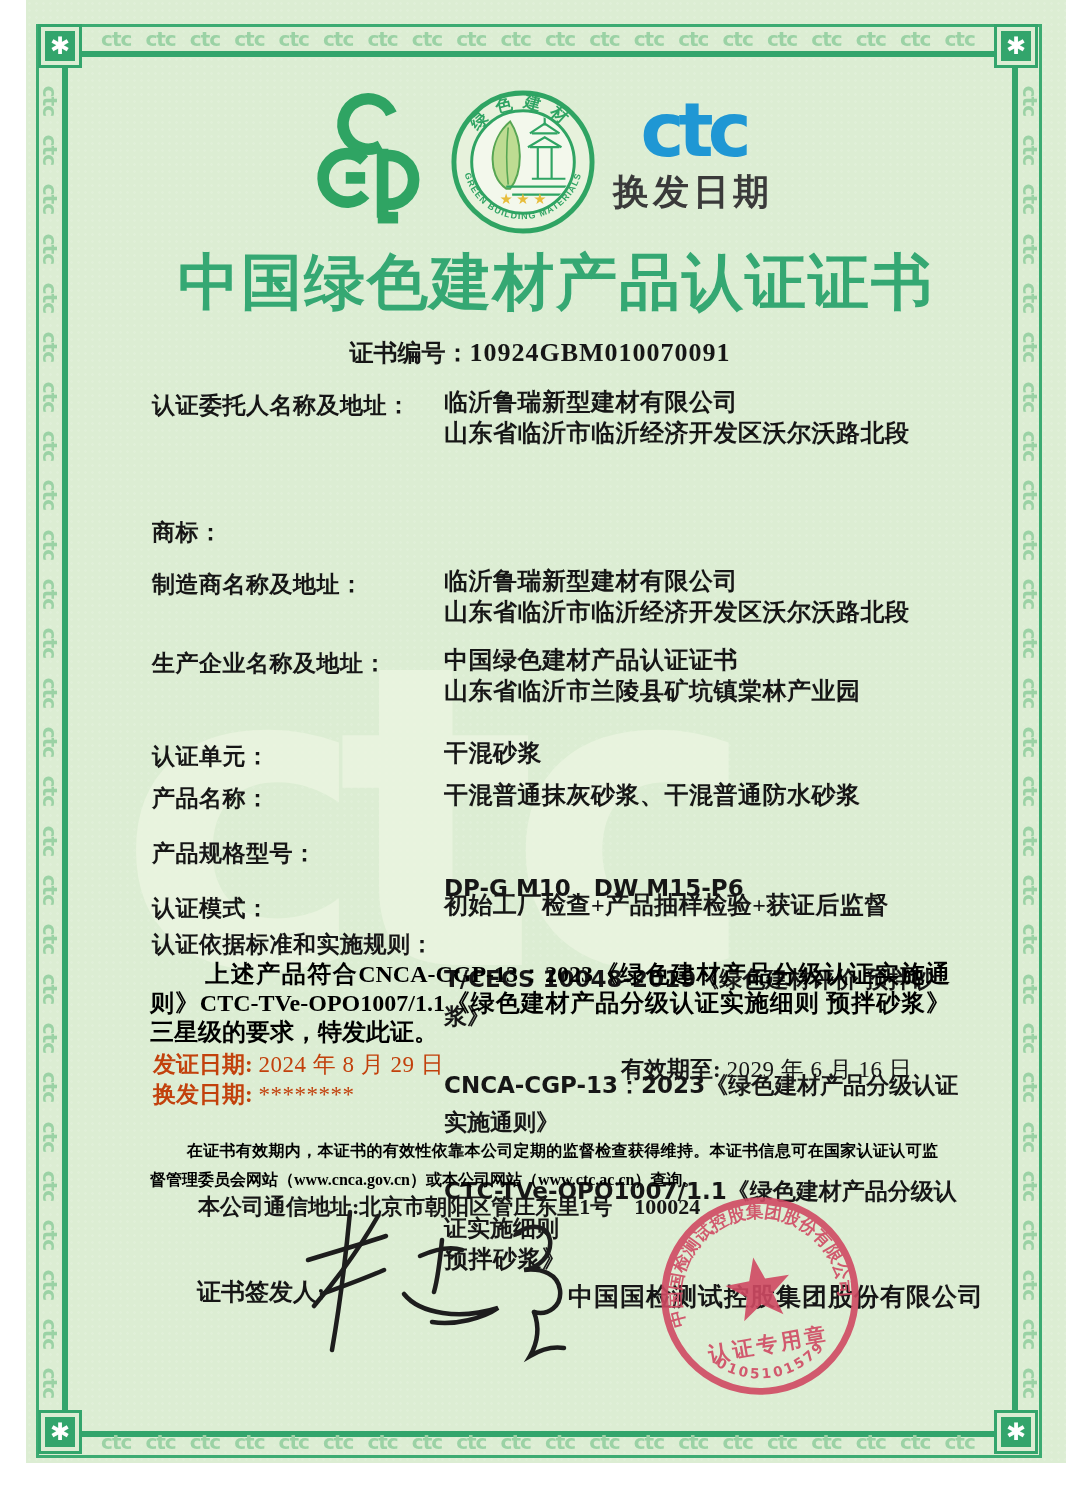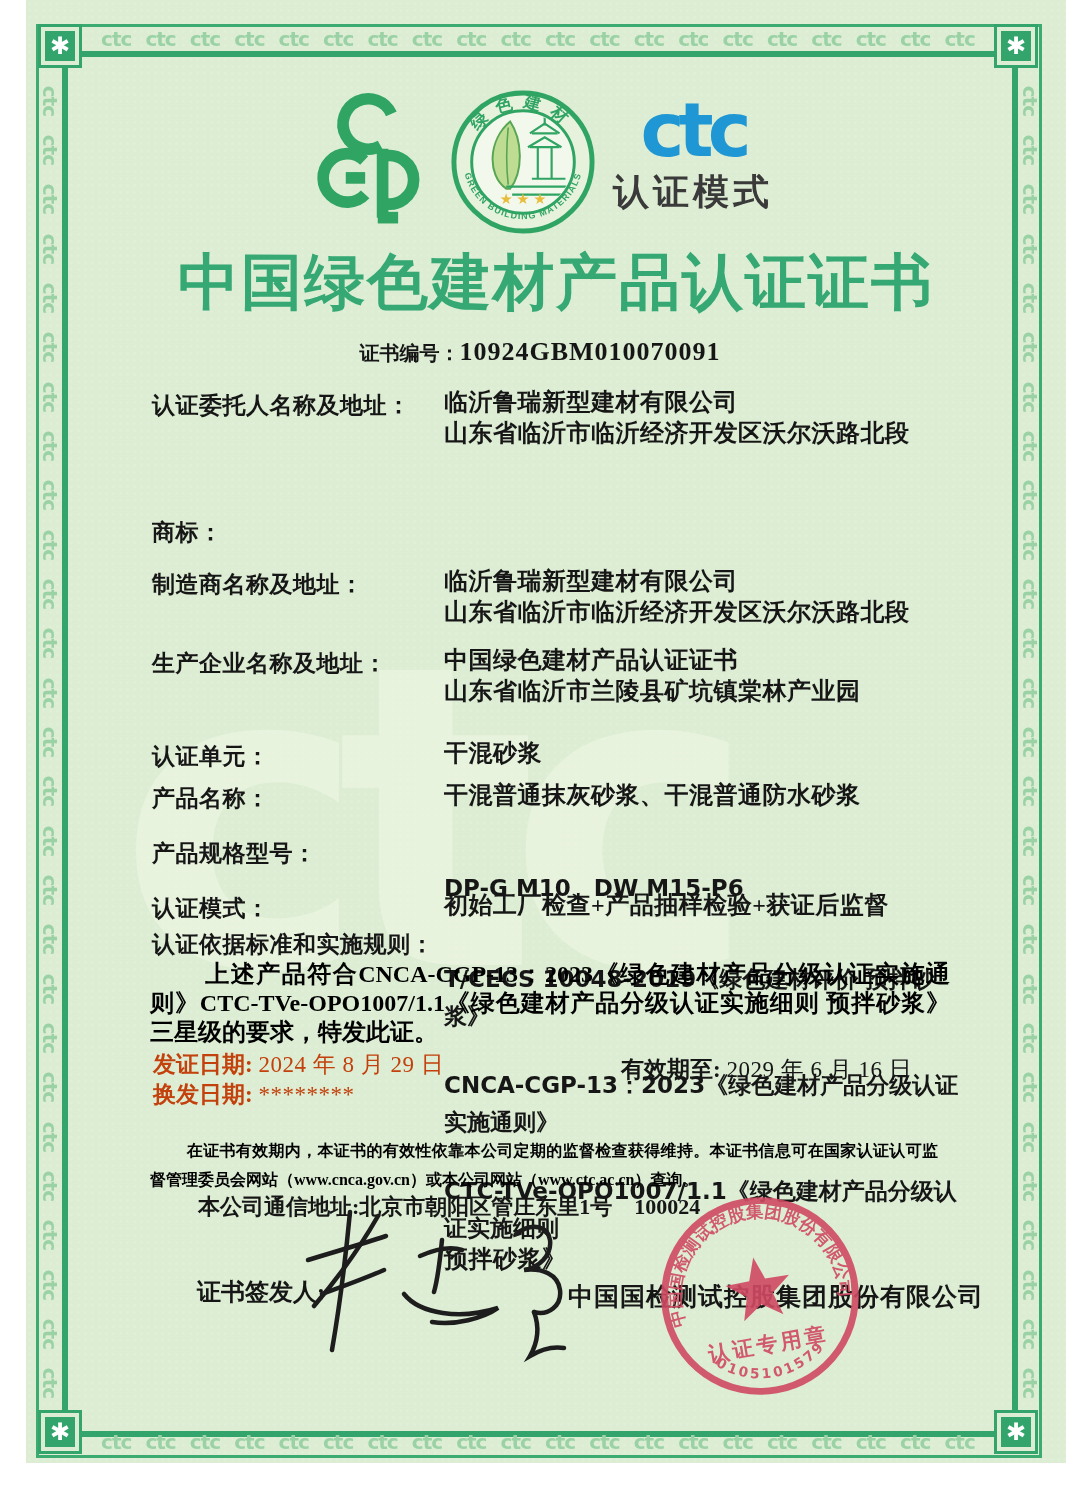--- a/index.html
+++ b/index.html
@@ -31,21 +31,21 @@
          align-items:flex-start;gap:16px;z-index:4;}
   .ctc-block{margin-top:8px;text-align:center;}
   .ctc-word{font-family:"DejaVu Sans",sans-serif;font-weight:800;font-size:74px;line-height:.92;
             color:#1f97d4;letter-spacing:-6px;}
   .ctc-group{margin-top:4px;font-family:"DejaVu Sans",sans-serif;font-weight:800;font-size:36px;
              color:#3a3a3a;letter-spacing:4px;}
   
   .title{position:absolute;left:0;top:242px;width:1080px;text-align:center;z-index:4;
          font-weight:700;font-size:61px;color:#35a873;letter-spacing:2px;padding-left:16px;}
   .certno{position:absolute;left:0;top:337px;width:1080px;text-align:center;z-index:4;color:#161616;}
-  .certno .lab{font-weight:700;font-size:20px;}
+  .certno .lab{font-weight:700;font-size:24px;}
   .certno .val{font-weight:700;font-size:26px;letter-spacing:1px;}
   
   .row{position:absolute;left:152px;width:810px;display:flex;z-index:4;color:#161616;}
   .flabel{width:292px;flex:none;font-weight:700;font-size:23px;letter-spacing:.5px;}
   .fvalue{flex:1;}
   .vline{font-weight:700;font-size:24px;line-height:37px;margin-top:-6px;letter-spacing:.5px;}
   .latin{font-family:"DejaVu Sans","Liberation Sans",sans-serif;font-size:23px;letter-spacing:0;margin-top:32px;}
   .statement{position:absolute;left:150px;top:960px;width:800px;z-index:4;color:#000000;
      font-weight:700;font-size:24px;line-height:29px;text-indent:2.3em;text-align:justify;}
   
@@ -234,21 +234,21 @@
           <path d="M 82 60 H 112"></path>
           <path d="M 90 60 V 92 M 104 60 V 92"></path>
           <path d="M 84 92 H 118"></path>
           <path d="M 58 100 H 120 M 64 108 H 116"></path>
         </g>
       </g>
       <text x="75" y="118" text-anchor="middle" font-size="15" fill="#e7bd3b">★ ★ ★</text>
     </svg>
     <div class="ctc-block">
       <div class="ctc-word">ctc</div>
-      <div class="ctc-group">认证模式</div>
+      <div class="ctc-group">换发日期</div>
     </div>
   </div>
 
   <div class="title">中国绿色建材产品认证证书</div>
   <div class="certno">
     <span class="lab">证书编号：</span><span class="val">10924GBM010070091</span>
   </div>
 
   <div class="row" style="top:390px">
     <div class="flabel">认证委托人名称及地址：</div>

